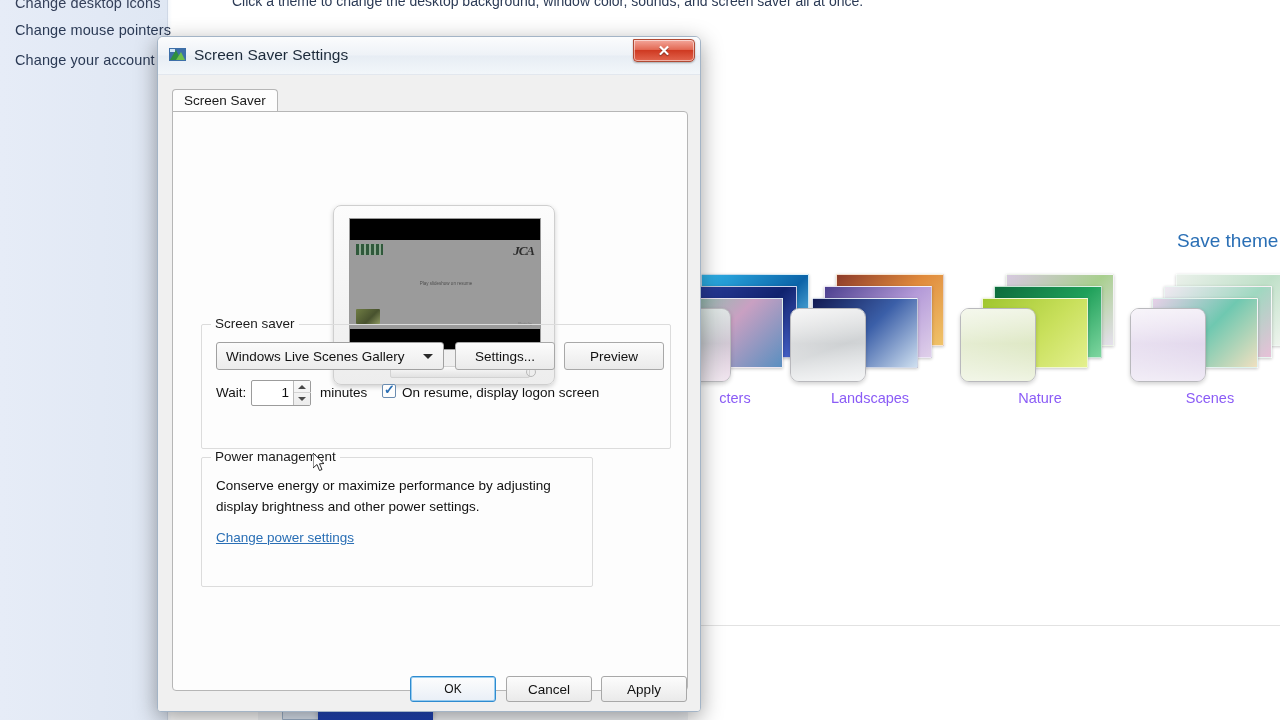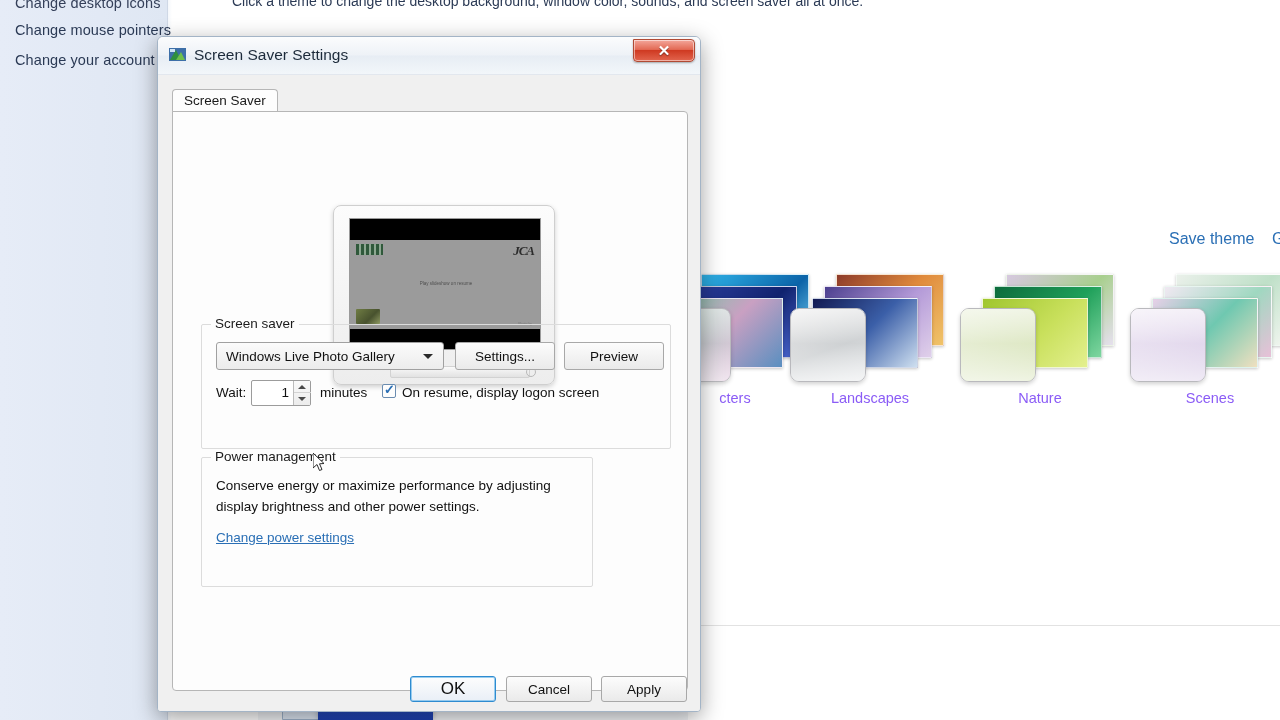--- a/index.html
+++ b/index.html
@@ -38,22 +38,23 @@
   #cp-header {
     position: absolute; left: 232px; top: -7px;
     font-size: 14px; color: #2b3a55; white-space: nowrap;
   }
   #cp-divider {
     position: absolute; left: 176px; top: 625px; width: 1104px; height: 1px;
     background: #e2e2e2;
   }
 
   .cp-rightlink {
-    position: absolute; font-size: 16px; color: #2a6fb5;
+    position: absolute; font-size: 19px; color: #2a6fb5;
     white-space: nowrap;
+    margin-left: 8px;
   }
   #cp-save-theme { left: 1169px; top: 230px; }
   #cp-get-more { left: 1272px; top: 230px; }
 
   
   .theme-item { position: absolute; }
   .theme-label {
     position: absolute; top: 122px; width: 160px; text-align: center;
     font-size: 14.5px; color: #8b5cf6; white-space: nowrap; left: 0;
   }
@@ -309,21 +310,21 @@
     font-size: 13.5px; color: #2a6fb5;
     text-decoration: underline; cursor: pointer; white-space: nowrap;
   }
 
   
   #btn-ok {
     position: absolute; left: 252px; top: 601px; width: 86px; height: 26px;
     background: linear-gradient(to bottom,#fdfdfd,#e9eff7);
     border: 1px solid #2e8bd0; border-radius: 3px;
     box-shadow: 0 0 0 1px rgba(120,190,235,.75) inset;
-    font-size: 17px; color: #111;
+    font-size: 12px; color: #111;
     display: flex; align-items: center; justify-content: center; cursor: pointer;
   }
   #btn-cancel {
     position: absolute; left: 348px; top: 601px; width: 86px; height: 26px;
     background: linear-gradient(to bottom,#fcfcfc,#eaeaea);
     border: 1px solid #a8a8a8; border-radius: 3px;
     font-size: 13.5px; color: #111;
     display: flex; align-items: center; justify-content: center; cursor: pointer;
   }
   #btn-apply {
@@ -455,21 +456,21 @@
           </div>
         </div>
         <div id="monitor-base"></div>
         <div id="monitor-power"></div>
       </div>
 
       <div class="groupbox" id="group-screensaver">
         <div class="group-title">Screen saver</div>
 
         <div id="ss-select">
-          <span id="ss-select-label">Windows Live Photo Gallery</span>
+          <span id="ss-select-label">Windows Live Scenes Gallery</span>
           <span id="ss-select-arrow"></span>
         </div>
 
         <div class="btn" id="btn-settings">
           <span>Settings...</span>
         </div>
         <div class="btn" id="btn-preview">
           <span>Preview</span>
         </div>
 

